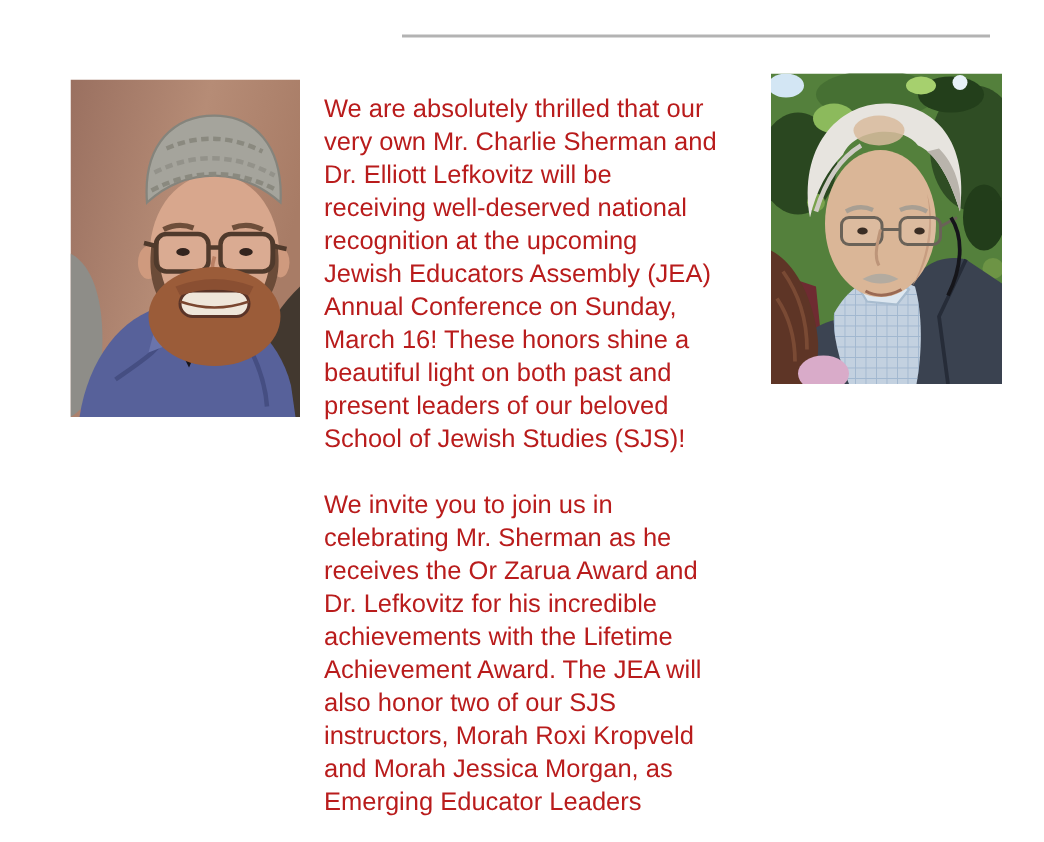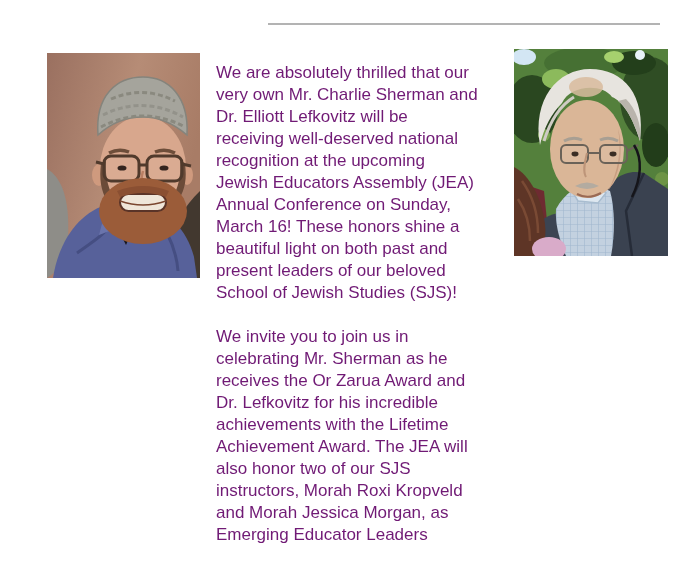--- a/index.html
+++ b/index.html
@@ -7,21 +7,21 @@
     width:696px;height:561px;position:relative;background:#ffffff;overflow:hidden;
     font-family:"Liberation Sans","DejaVu Sans",sans-serif;
   }
   .top-divider{
     position:absolute;left:268px;top:23px;width:392px;height:2px;background:#b3b3b3;
   }
   .portrait{position:absolute;display:block;}
   .portrait-left{left:47px;top:53px;width:153px;height:225px;}
   .portrait-right{left:514px;top:49px;width:154px;height:207px;}
   .article{
-    position:absolute;left:216px;top:62px;width:300px;color:#701a75;
+    position:absolute;left:216px;top:62px;width:300px;color:#b91c1c;
     font-size:17px;line-height:22px;
   }
   .article p{margin:0 0 22px 0;white-space:pre;}
   .article p:last-child{margin-bottom:0;}
 </style>
 </head>
 <body>
 
 <div class="top-divider"></div>
 

